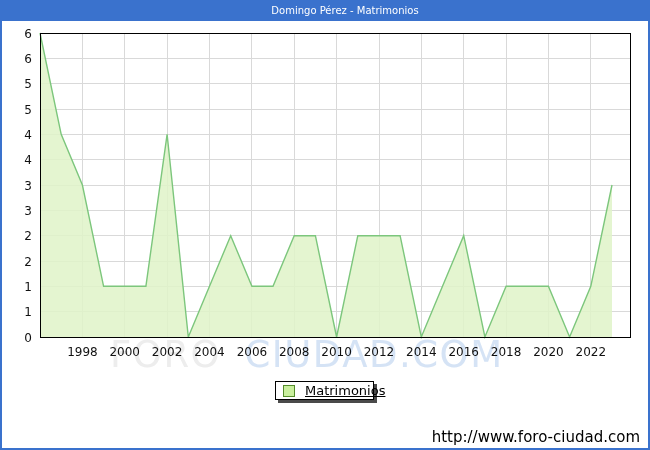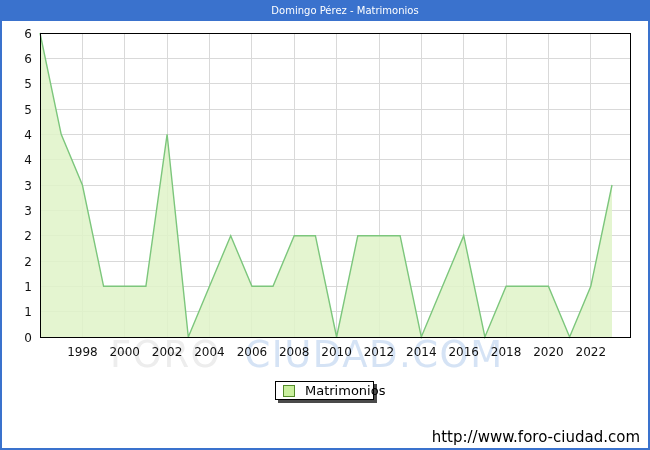--- a/index.html
+++ b/index.html
@@ -24,21 +24,21 @@
   .wm-b{color:#d5e3f5;}
   .legend{
     position:absolute;top:381px;left:275px;width:97px;height:17px;z-index:2;
     background:#ffffff;border:1px solid #000000;box-shadow:3px 3px 0 #4a4a4a;
     display:flex;align-items:center;
   }
   .swatch{
     width:10px;height:10px;margin-left:7px;flex:0 0 auto;
     background:#c9ef9d;border:1px solid #548c2a;
   }
-  .legend-label{margin-left:10px;font-size:13px;color:#000000;line-height:1;}
+  .legend-label{margin-left:10px;font-size:13px;color:#000000;line-height:1;text-decoration:underline;}
   .footer-url{
     position:absolute;top:428px;right:10px;z-index:2;
     font-size:15px;color:#000000;
   }
 </style>
 </head>
 <body>
 
 <div class="stage">
 

